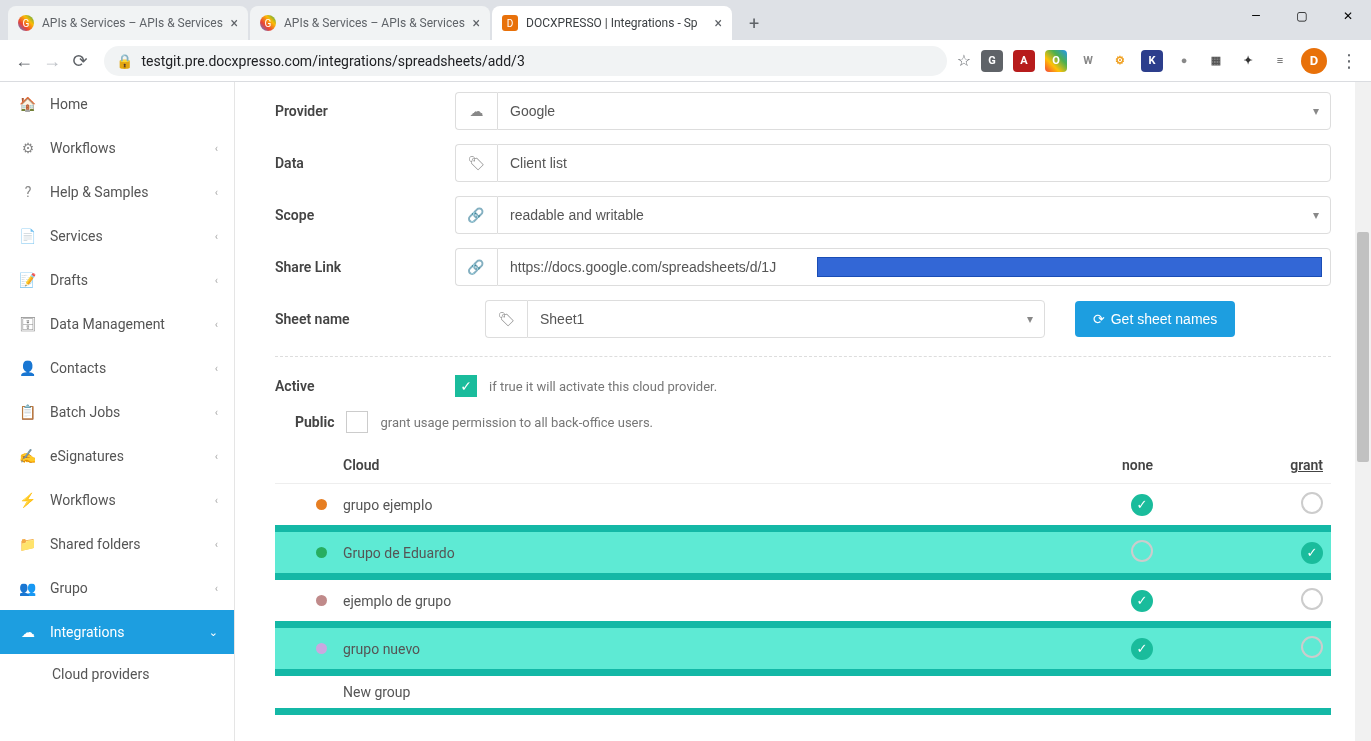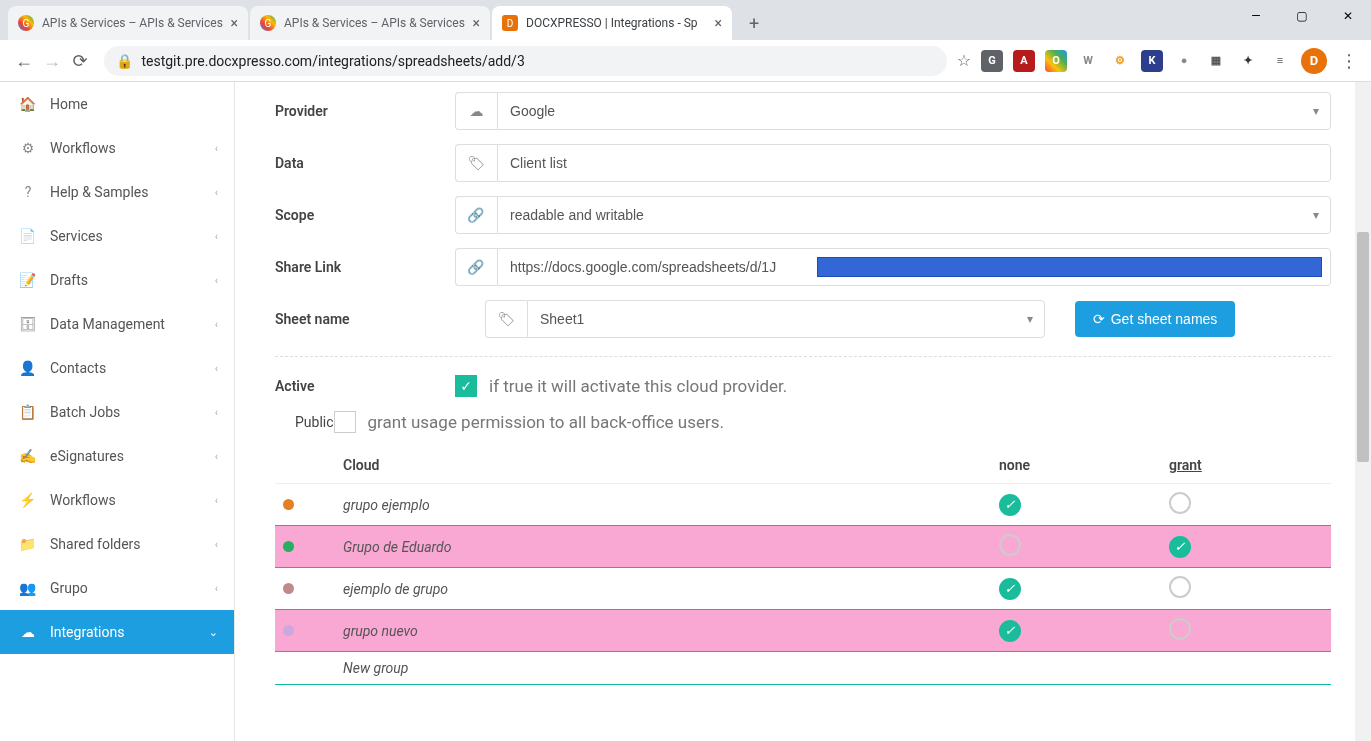--- a/index.html
+++ b/index.html
@@ -55,31 +55,31 @@
 .sheet-row { display: flex; align-items: center; gap: 30px; margin-bottom: 14px; }
 .sheet-row .input-group { max-width: 560px; }
 .btn-primary { background: #1d9ee0; color: #fff; border: none; border-radius: 4px; padding: 10px 18px; font-size: 14px; cursor: pointer; display: flex; align-items: center; gap: 6px; }
 
 .divider { border-top: 1px dashed #ddd; margin: 18px 0; }
 
 .checkbox-row { display: flex; align-items: center; margin-bottom: 14px; }
 .checkbox-row .form-label { font-weight: 600; }
 .checkbox { width: 22px; height: 22px; border: 1px solid #ccc; display: flex; align-items: center; justify-content: center; cursor: pointer; margin-right: 12px; }
 .checkbox.checked { background: #1abc9c; border-color: #1abc9c; color: #fff; }
-.hint { font-size: 17px; color: #777; }
+.hint { font-size: 13px; color: #777; }
 
 .public-row { display: flex; align-items: center; margin: 0 0 14px 20px; }
-.public-row .label { font-weight: 400; color: #444; }
+.public-row .label { font-weight: 700; margin-right: 12px; color: #444; }
 
 
 .perm-table { width: 100%; border-collapse: collapse; margin-top: 8px; }
 .perm-table th { text-align: left; font-weight: 600; color: #444; padding: 10px 8px; border-bottom: 1px solid #eee; }
-.perm-table th.center, .perm-table td.center { text-align: left; }
-.perm-table td { padding: 8px 8px; border-bottom: 1px solid #14b8a6; color: #555; font-style: italic; }
-.perm-table tr.alt { background: #f9a8d4; }
+.perm-table th.center, .perm-table td.center { text-align: right; }
+.perm-table td { padding: 8px 8px; border-bottom: 7px solid #14b8a6; color: #555; }
+.perm-table tr.alt { background: #5eead4; }
 .dot { width: 11px; height: 11px; border-radius: 50%; display: inline-block; }
 .radio { width: 22px; height: 22px; border: 2px solid #ccc; border-radius: 50%; display: inline-flex; align-items: center; justify-content: center; cursor: pointer; }
 .radio.on { background: #1abc9c; border-color: #1abc9c; color: #fff; }
 .radio.on::after { content: "✓"; font-size: 13px; }
 
 .scroll-track { position: absolute; right: 0; top: 82px; width: 16px; bottom: 0; background: #f1f1f1; }
 .scroll-thumb { position: absolute; left: 2px; width: 12px; background: #c1c1c1; border-radius: 2px; }
 </style>
 </head>
 <body>
@@ -193,20 +193,21 @@
       <div class="sidebar-item">
         <span class="icon">👥</span>
         <span>Grupo</span>
         <span class="chevron">‹</span>
       </div>
       <div class="sidebar-item active">
         <span class="icon">☁</span>
         <span>Integrations</span>
         <span class="chevron">⌄</span>
       </div>
+      <div class="sidebar-subitem">Cloud providers</div>
     </div>
 
   <div class="main">
 
     <div class="form-row" style="margin-top:10px;">
       <div class="form-label">Provider</div>
       <div class="input-group">
         <div class="input-addon">☁</div>
         <div class="select-wrapper">
           <select class="form-control">

